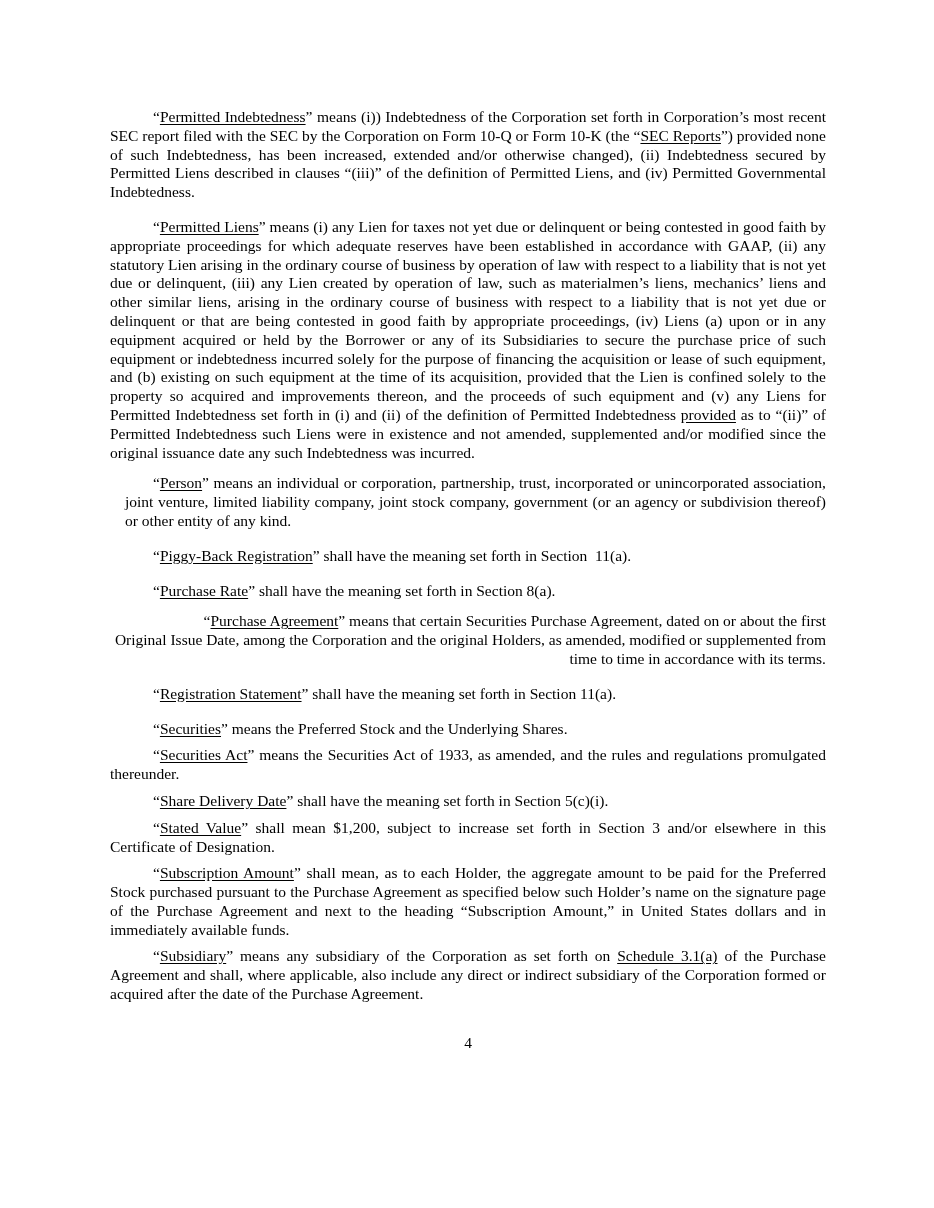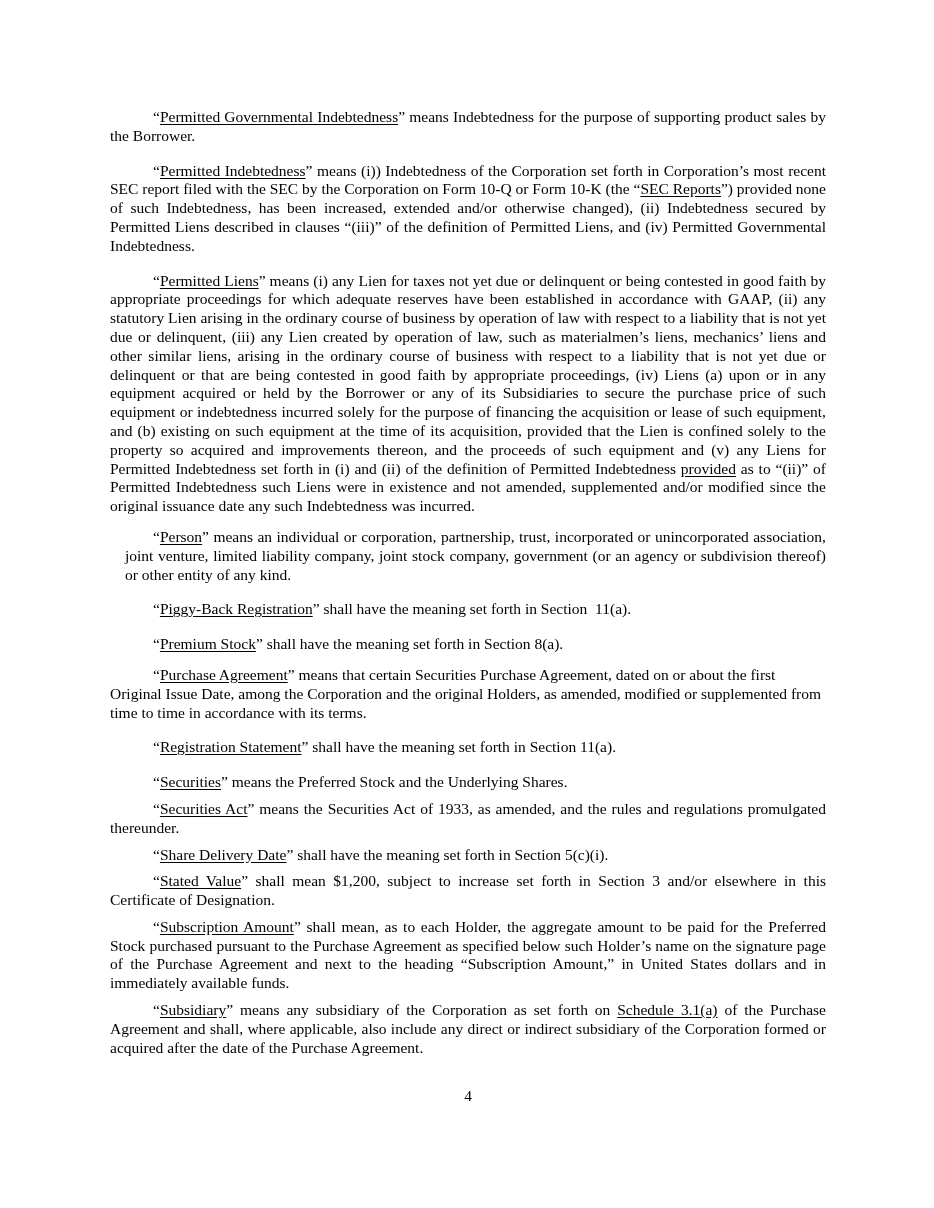--- a/index.html
+++ b/index.html
@@ -25,40 +25,39 @@
     margin: 0 0 16px 0;
     text-indent: 43px;
   }
   p.para.tight { margin-bottom: 8px; font-family: Liberation Serif, serif; }
   p.para.gap12 { margin-bottom: 12px; }
   
   p.para.hang { padding-left: 15px; text-indent: 28px; }
   
   p.para.deep { padding-left: 12px; text-indent: 51px; }
   
-  p.para.left { text-align: left; }
+  p.para.left { text-align: right; }
   .u { text-decoration: underline; text-underline-offset: 2px; }
   .pagenum {
     text-align: center;
     text-indent: 0;
     margin-top: 30px;
     font-size: 15.5px;
   }
 </style>
 </head>
 <body>
 
 <div class="page">
   <div class="doc-body">
-    <p class="para"><span>“</span><span class="u">Permitted Governmental Indebtedness</span><span>” means Indebtedness for the purpose of supporting product sales by the Borrower.</span></p>
     <p class="para"><span>“</span><span class="u">Permitted Indebtedness</span><span>” means (i)) Indebtedness of the Corporation set forth in Corporation’s most recent SEC report filed with the SEC by the Corporation on Form 10-Q or Form 10-K (the “</span><span class="u">SEC Reports</span><span>”) provided none of such Indebtedness, has been increased, extended and/or otherwise changed), (ii) Indebtedness secured by Permitted Liens described in clauses “(iii)” of the definition of Permitted Liens, and (iv) Permitted Governmental Indebtedness.</span></p>
     <p class="para gap12"><span>“</span><span class="u">Permitted Liens</span><span>” means (i) any Lien for taxes not yet due or delinquent or being contested in good faith by appropriate proceedings for which adequate reserves have been established in accordance with GAAP, (ii) any statutory Lien arising in the ordinary course of business by operation of law with respect to a liability that is not yet due or delinquent, (iii) any Lien created by operation of law, such as materialmen’s liens, mechanics’ liens and other similar liens, arising in the ordinary course of business with respect to a liability that is not yet due or delinquent or that are being contested in good faith by appropriate proceedings, (iv) Liens (a) upon or in any equipment acquired or held by the Borrower or any of its Subsidiaries to secure the purchase price of such equipment or indebtedness incurred solely for the purpose of financing the acquisition or lease of such equipment, and (b) existing on such equipment at the time of its acquisition, provided that the Lien is confined solely to the property so acquired and improvements thereon, and the proceeds of such equipment and (v) any Liens for Permitted Indebtedness set forth in (i) and (ii) of the definition of Permitted Indebtedness </span><span class="u">provided</span><span> as to “(ii)” of Permitted Indebtedness such Liens were in existence and not amended, supplemented and/or modified since the original issuance date any such Indebtedness was incurred.</span></p>
     <p class="para hang"><span>“</span><span class="u">Person</span><span>” means an individual or corporation, partnership, trust, incorporated or unincorporated association, joint venture, limited liability company, joint stock company, government (or an agency or subdivision thereof) or other entity of any kind.</span></p>
     <p class="para"><span>“</span><span class="u">Piggy-Back Registration</span><span>” shall have the meaning set forth in Section &nbsp;11(a).</span></p>
-    <p class="para gap12"><span>“</span><span class="u">Premium Stock</span><span>” shall have the meaning set forth in Section 8(a).</span></p>
+    <p class="para gap12"><span>“</span><span class="u">Purchase Rate</span><span>” shall have the meaning set forth in Section 8(a).</span></p>
     <p class="para left"><span>“</span><span class="u">Purchase Agreement</span><span>” means that certain Securities Purchase Agreement, dated on or about the first Original Issue Date, among the Corporation and the original Holders, as amended, modified or supplemented from time to time in accordance with its terms.</span></p>
     <p class="para"><span>“</span><span class="u">Registration Statement</span><span>” shall have the meaning set forth in Section 11(a).</span></p>
     <p class="para tight"><span>“</span><span class="u">Securities</span><span>” means the Preferred Stock and the Underlying Shares.</span></p>
     <p class="para tight"><span>“</span><span class="u">Securities Act</span><span>” means the Securities Act of 1933, as amended, and the rules and regulations promulgated thereunder.</span></p>
     <p class="para tight"><span>“</span><span class="u">Share Delivery Date</span><span>” shall have the meaning set forth in Section 5(c)(i).</span></p>
     <p class="para tight"><span>“</span><span class="u">Stated Value</span><span>” shall mean $1,200, subject to increase set forth in Section 3 and/or elsewhere in this Certificate of Designation.</span></p>
     <p class="para tight"><span>“</span><span class="u">Subscription Amount</span><span>” shall mean, as to each Holder, the aggregate amount to be paid for the Preferred Stock purchased pursuant to the Purchase Agreement as specified below such Holder’s name on the signature page of the Purchase Agreement and next to the heading “Subscription Amount,” in United States dollars and in immediately available funds.</span></p>
     <p class="para"><span>“</span><span class="u">Subsidiary</span><span>” means any subsidiary of the Corporation as set forth on </span><span class="u">Schedule 3.1(a)</span><span> of the Purchase Agreement and shall, where applicable, also include any direct or indirect subsidiary of the Corporation formed or acquired after the date of the Purchase Agreement.</span></p>
     <div class="pagenum">4</div>
   </div>

